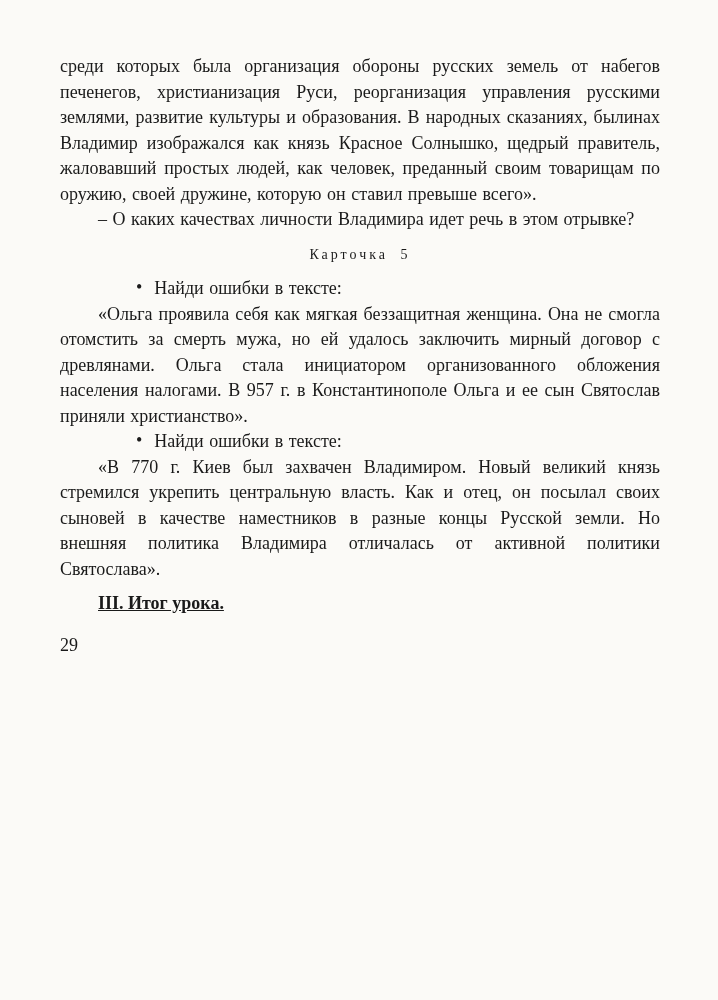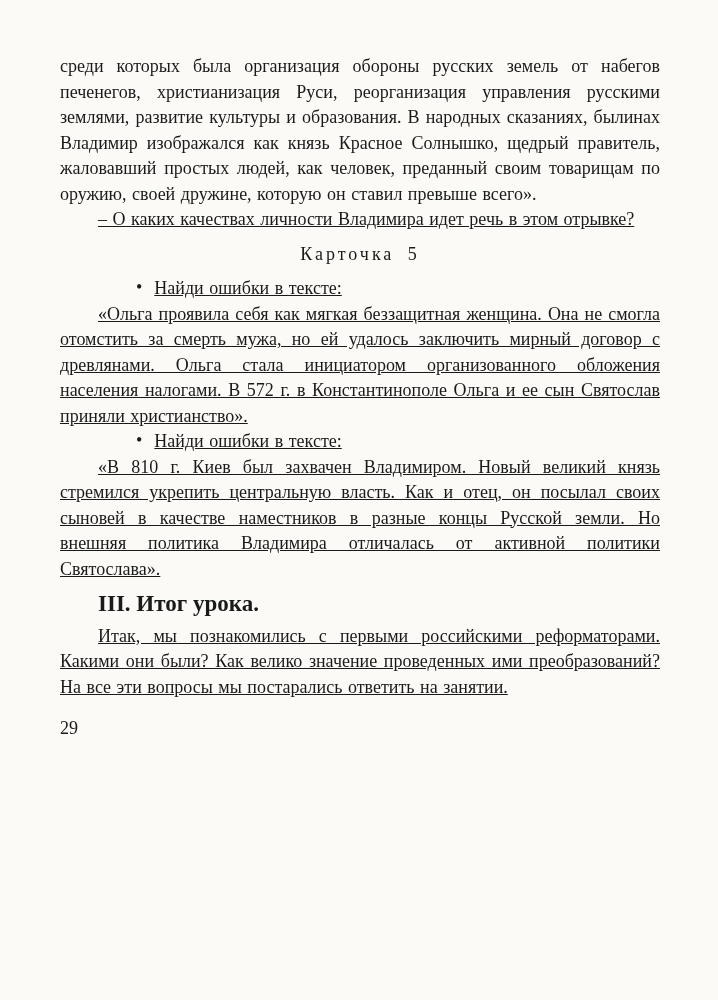--- a/index.html
+++ b/index.html
@@ -22,41 +22,41 @@
     height: 707px;
     padding: 54px 58px 0 60px;
   }
   .para {
     margin: 0;
     text-align: justify;
     word-spacing: 1px;
   }
   .para.indent {
     text-indent: 38px;
-    text-decoration: underline;
   }
   .card-heading {
     margin: 9px 0 9px 0;
     text-align: center;
     letter-spacing: 3px;
     word-spacing: 6px;
     font-weight: normal;
-    font-size: 18px;
+    font-size: 14px;
   }
   .bullet-line .bullet {
     display: inline-block;
     margin-right: 12px;
     transform: translateY(-1px);
   }
   .section-heading {
     margin: 9px 0 7px 0;
     text-indent: 38px;
     font-weight: bold;
-    font-size: 23px;
+    font-size: 18px;
     text-align: left;
+    text-decoration: underline;
   }
   .page-number {
     margin-top: 16px;
     text-align: left;
   }
 </style>
 </head>
 <body>
 
 <div class="page">
@@ -66,28 +66,27 @@
   <p class="para indent">– О каких качествах личности Владимира идет речь в этом отрывке?</p>
 
 
 
   <h3 class="card-heading">Карточка 5</h3>
 
   <p class="para indent bullet-line">
     <span class="bullet">•</span><span>Найди ошибки в тексте:</span>
   </p>
 
-  <p class="para indent">«Ольга проявила себя как мягкая беззащитная женщина. Она не смогла отомстить за смерть мужа, но ей удалось заключить мирный договор с древлянами. Ольга стала инициатором организованного обложения населения налогами. В 572 г. в Константинополе Ольга и ее сын Святослав приняли христианство».</p>
+  <p class="para indent">«Ольга проявила себя как мягкая беззащитная женщина. Она не смогла отомстить за смерть мужа, но ей удалось заключить мирный договор с древлянами. Ольга стала инициатором организованного обложения населения налогами. В 957 г. в Константинополе Ольга и ее сын Святослав приняли христианство».</p>
 
 
   <p class="para indent bullet-line">
     <span class="bullet">•</span><span>Найди ошибки в тексте:</span>
   </p>
 
-  <p class="para indent">«В 810 г. Киев был захвачен Владимиром. Новый великий князь стремился укрепить центральную власть. Как и отец, он посылал своих сыновей в качестве наместников в разные концы Русской земли. Но внешняя политика Владимира отличалась от активной политики Святослава».</p>
+  <p class="para indent">«В 770 г. Киев был захвачен Владимиром. Новый великий князь стремился укрепить центральную власть. Как и отец, он посылал своих сыновей в качестве наместников в разные концы Русской земли. Но внешняя политика Владимира отличалась от активной политики Святослава».</p>
 
   <h3 class="section-heading">III. Итог урока.</h3>
 
-  <p class="para indent">Итак, мы познакомились с первыми российскими реформаторами. Какими они были? Как велико значение проведенных ими преобразований? На все эти вопросы мы постарались ответить на занятии.</p>
 
   <div class="page-number">29</div>
 
 </div>
 
 </body></html>

